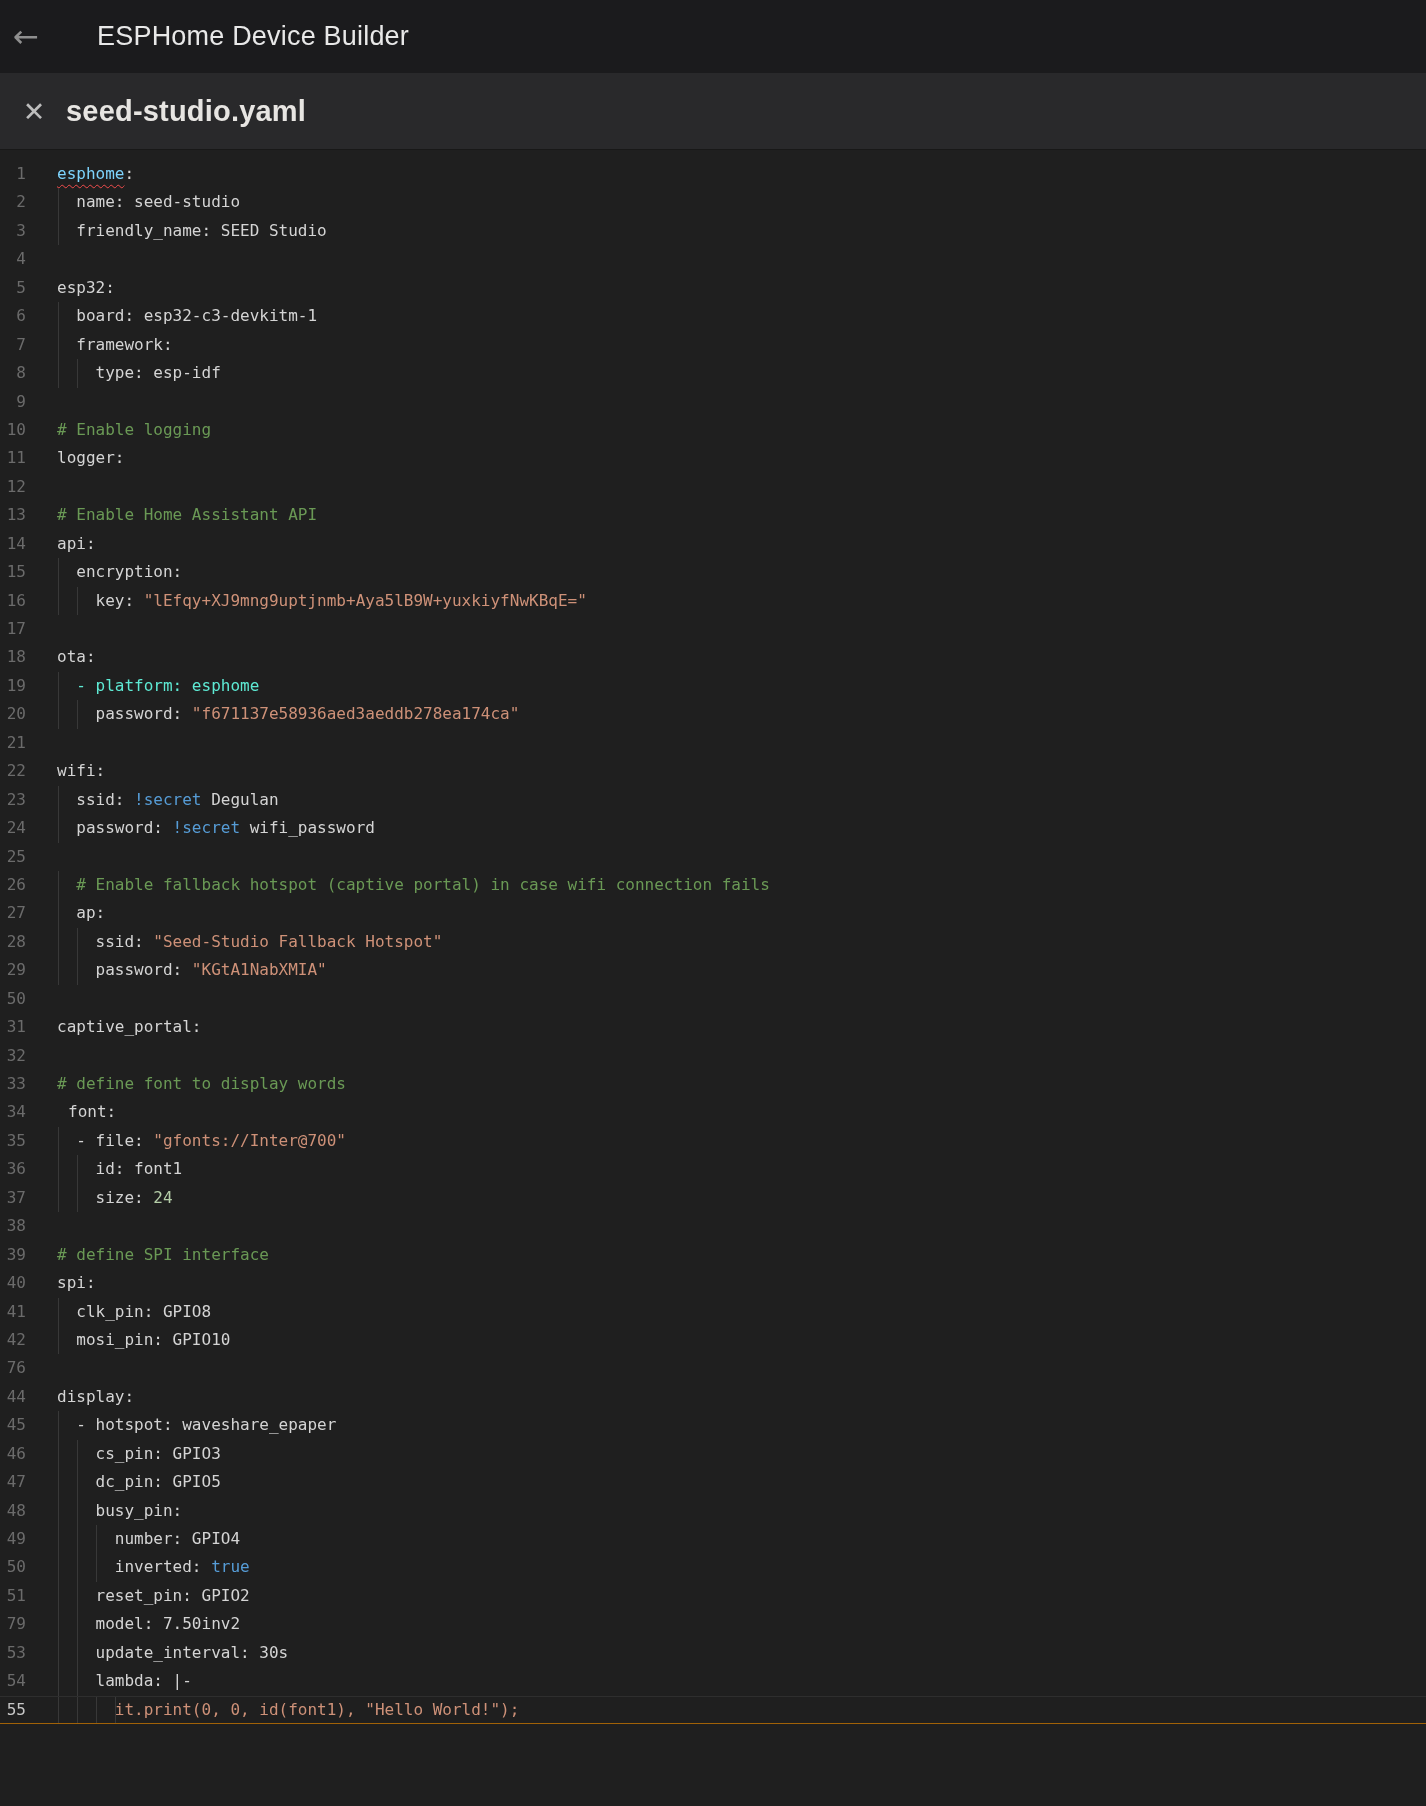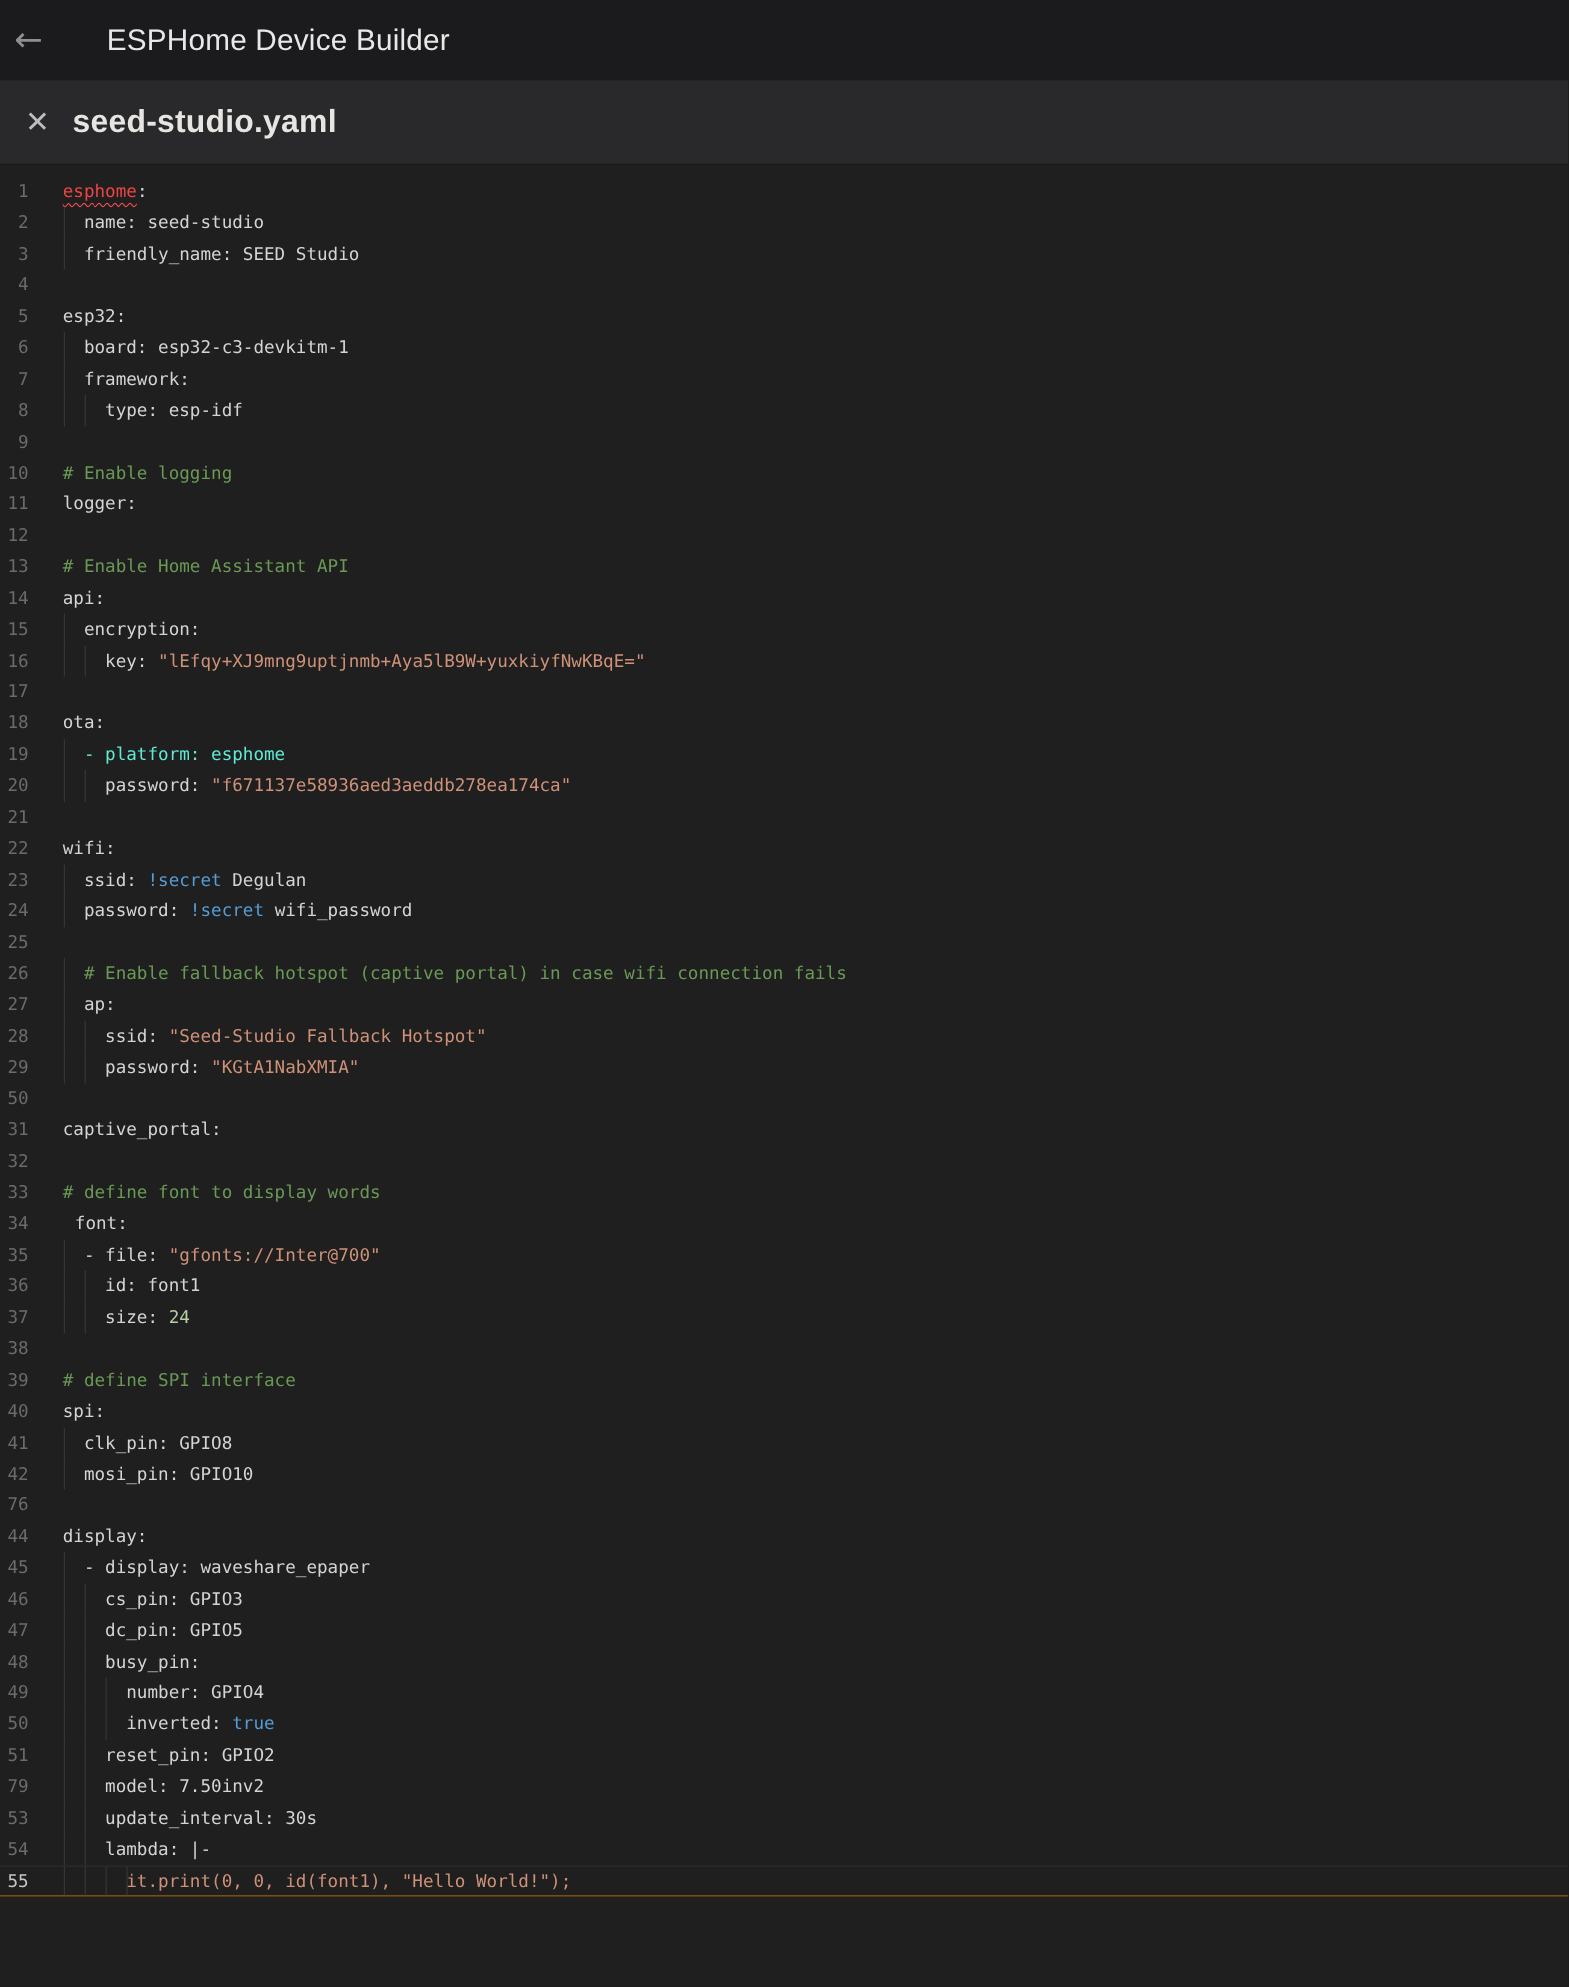--- a/index.html
+++ b/index.html
@@ -47,21 +47,21 @@
 
   <div class="file-bar">
     <button class="close-btn">
       <span class="close-icon">✕</span>
     </button>
     <div class="file-name">seed-studio.yaml</div>
   </div>
 
   <div class="editor">
     <div id="code-lines">
-        <div class="row"><span class="gutter">1</span><span class="code"><span class="sq" style="color: #ef4444;">esphome</span><span style="color: rgb(212, 212, 212);">:</span></span></div>
+        <div class="row"><span class="gutter">1</span><span class="code"><span class="sq" style="color: #7dd3fc;">esphome</span><span style="color: rgb(212, 212, 212);">:</span></span></div>
         <div class="row"><div class="guide" style="left: 57.5px;"></div><span class="gutter">2</span><span class="code"><span style="color: rgb(212, 212, 212);">  name: seed-studio</span></span></div>
         <div class="row"><div class="guide" style="left: 57.5px;"></div><span class="gutter">3</span><span class="code"><span style="color: rgb(212, 212, 212);">  friendly_name: SEED Studio</span></span></div>
         <div class="row"><span class="gutter">4</span><span class="code"></span></div>
         <div class="row"><span class="gutter">5</span><span class="code"><span style="color: rgb(212, 212, 212);">esp32:</span></span></div>
         <div class="row"><div class="guide" style="left: 57.5px;"></div><span class="gutter">6</span><span class="code"><span style="color: rgb(212, 212, 212);">  board: esp32-c3-devkitm-1</span></span></div>
         <div class="row"><div class="guide" style="left: 57.5px;"></div><span class="gutter">7</span><span class="code"><span style="color: rgb(212, 212, 212);">  framework:</span></span></div>
         <div class="row"><div class="guide" style="left: 57.5px;"></div><div class="guide" style="left: 76.7px;"></div><span class="gutter">8</span><span class="code"><span style="color: rgb(212, 212, 212);">    type: esp-idf</span></span></div>
         <div class="row"><span class="gutter">9</span><span class="code"></span></div>
         <div class="row"><span class="gutter">10</span><span class="code"><span style="color: rgb(106, 153, 85);"># Enable logging</span></span></div>
         <div class="row"><span class="gutter">11</span><span class="code"><span style="color: rgb(212, 212, 212);">logger:</span></span></div>
@@ -91,21 +91,21 @@
         <div class="row"><div class="guide" style="left: 57.5px;"></div><span class="gutter">35</span><span class="code"><span style="color: rgb(212, 212, 212);">  - file: </span><span style="color: rgb(206, 145, 120);">"gfonts://Inter@700"</span></span></div>
         <div class="row"><div class="guide" style="left: 57.5px;"></div><div class="guide" style="left: 76.7px;"></div><span class="gutter">36</span><span class="code"><span style="color: rgb(212, 212, 212);">    id: font1</span></span></div>
         <div class="row"><div class="guide" style="left: 57.5px;"></div><div class="guide" style="left: 76.7px;"></div><span class="gutter">37</span><span class="code"><span style="color: rgb(212, 212, 212);">    size: </span><span style="color: rgb(181, 206, 168);">24</span></span></div>
         <div class="row"><span class="gutter">38</span><span class="code"></span></div>
         <div class="row"><span class="gutter">39</span><span class="code"><span style="color: rgb(106, 153, 85);"># define SPI interface</span></span></div>
         <div class="row"><span class="gutter">40</span><span class="code"><span style="color: rgb(212, 212, 212);">spi:</span></span></div>
         <div class="row"><div class="guide" style="left: 57.5px;"></div><span class="gutter">41</span><span class="code"><span style="color: rgb(212, 212, 212);">  clk_pin: GPIO8</span></span></div>
         <div class="row"><div class="guide" style="left: 57.5px;"></div><span class="gutter">42</span><span class="code"><span style="color: rgb(212, 212, 212);">  mosi_pin: GPIO10</span></span></div>
         <div class="row"><span class="gutter">76</span><span class="code"></span></div>
         <div class="row"><span class="gutter">44</span><span class="code"><span style="color: rgb(212, 212, 212);">display:</span></span></div>
-        <div class="row"><div class="guide" style="left: 57.5px;"></div><span class="gutter">45</span><span class="code"><span style="color: rgb(212, 212, 212);">  - display: waveshare_epaper</span></span></div>
+        <div class="row"><div class="guide" style="left: 57.5px;"></div><span class="gutter">45</span><span class="code"><span style="color: rgb(212, 212, 212);">  - hotspot: waveshare_epaper</span></span></div>
         <div class="row"><div class="guide" style="left: 57.5px;"></div><div class="guide" style="left: 76.7px;"></div><span class="gutter">46</span><span class="code"><span style="color: rgb(212, 212, 212);">    cs_pin: GPIO3</span></span></div>
         <div class="row"><div class="guide" style="left: 57.5px;"></div><div class="guide" style="left: 76.7px;"></div><span class="gutter">47</span><span class="code"><span style="color: rgb(212, 212, 212);">    dc_pin: GPIO5</span></span></div>
         <div class="row"><div class="guide" style="left: 57.5px;"></div><div class="guide" style="left: 76.7px;"></div><span class="gutter">48</span><span class="code"><span style="color: rgb(212, 212, 212);">    busy_pin:</span></span></div>
         <div class="row"><div class="guide" style="left: 57.5px;"></div><div class="guide" style="left: 76.7px;"></div><div class="guide" style="left: 95.9px;"></div><span class="gutter">49</span><span class="code"><span style="color: rgb(212, 212, 212); margin-top: 48px;">      number: GPIO4</span></span></div>
         <div class="row"><div class="guide" style="left: 57.5px;"></div><div class="guide" style="left: 76.7px;"></div><div class="guide" style="left: 95.9px;"></div><span class="gutter">50</span><span class="code"><span style="color: rgb(212, 212, 212);">      inverted: </span><span style="color: rgb(86, 156, 214);">true</span></span></div>
         <div class="row"><div class="guide" style="left: 57.5px;"></div><div class="guide" style="left: 76.7px;"></div><span class="gutter">51</span><span class="code"><span style="color: rgb(212, 212, 212);">    reset_pin: GPIO2</span></span></div>
         <div class="row"><div class="guide" style="left: 57.5px;"></div><div class="guide" style="left: 76.7px;"></div><span class="gutter">79</span><span class="code"><span style="color: rgb(212, 212, 212);">    model: 7.50inv2</span></span></div>
         <div class="row"><div class="guide" style="left: 57.5px;"></div><div class="guide" style="left: 76.7px;"></div><span class="gutter">53</span><span class="code"><span style="color: rgb(212, 212, 212);">    update_interval: 30s</span></span></div>
         <div class="row"><div class="guide" style="left: 57.5px;"></div><div class="guide" style="left: 76.7px;"></div><span class="gutter">54</span><span class="code"><span style="color: rgb(212, 212, 212);">    lambda: |-</span></span></div>
         <div class="row active"><div class="guide" style="left: 57.5px;"></div><div class="guide" style="left: 76.7px;"></div><div class="guide" style="left: 95.9px;"></div><div class="guide" style="left: 115.1px;"></div><span class="gutter">55</span><span class="code"><span style="color: rgb(206, 145, 120);">      it.print(0, 0, id(font1), "Hello World!");</span></span></div>

